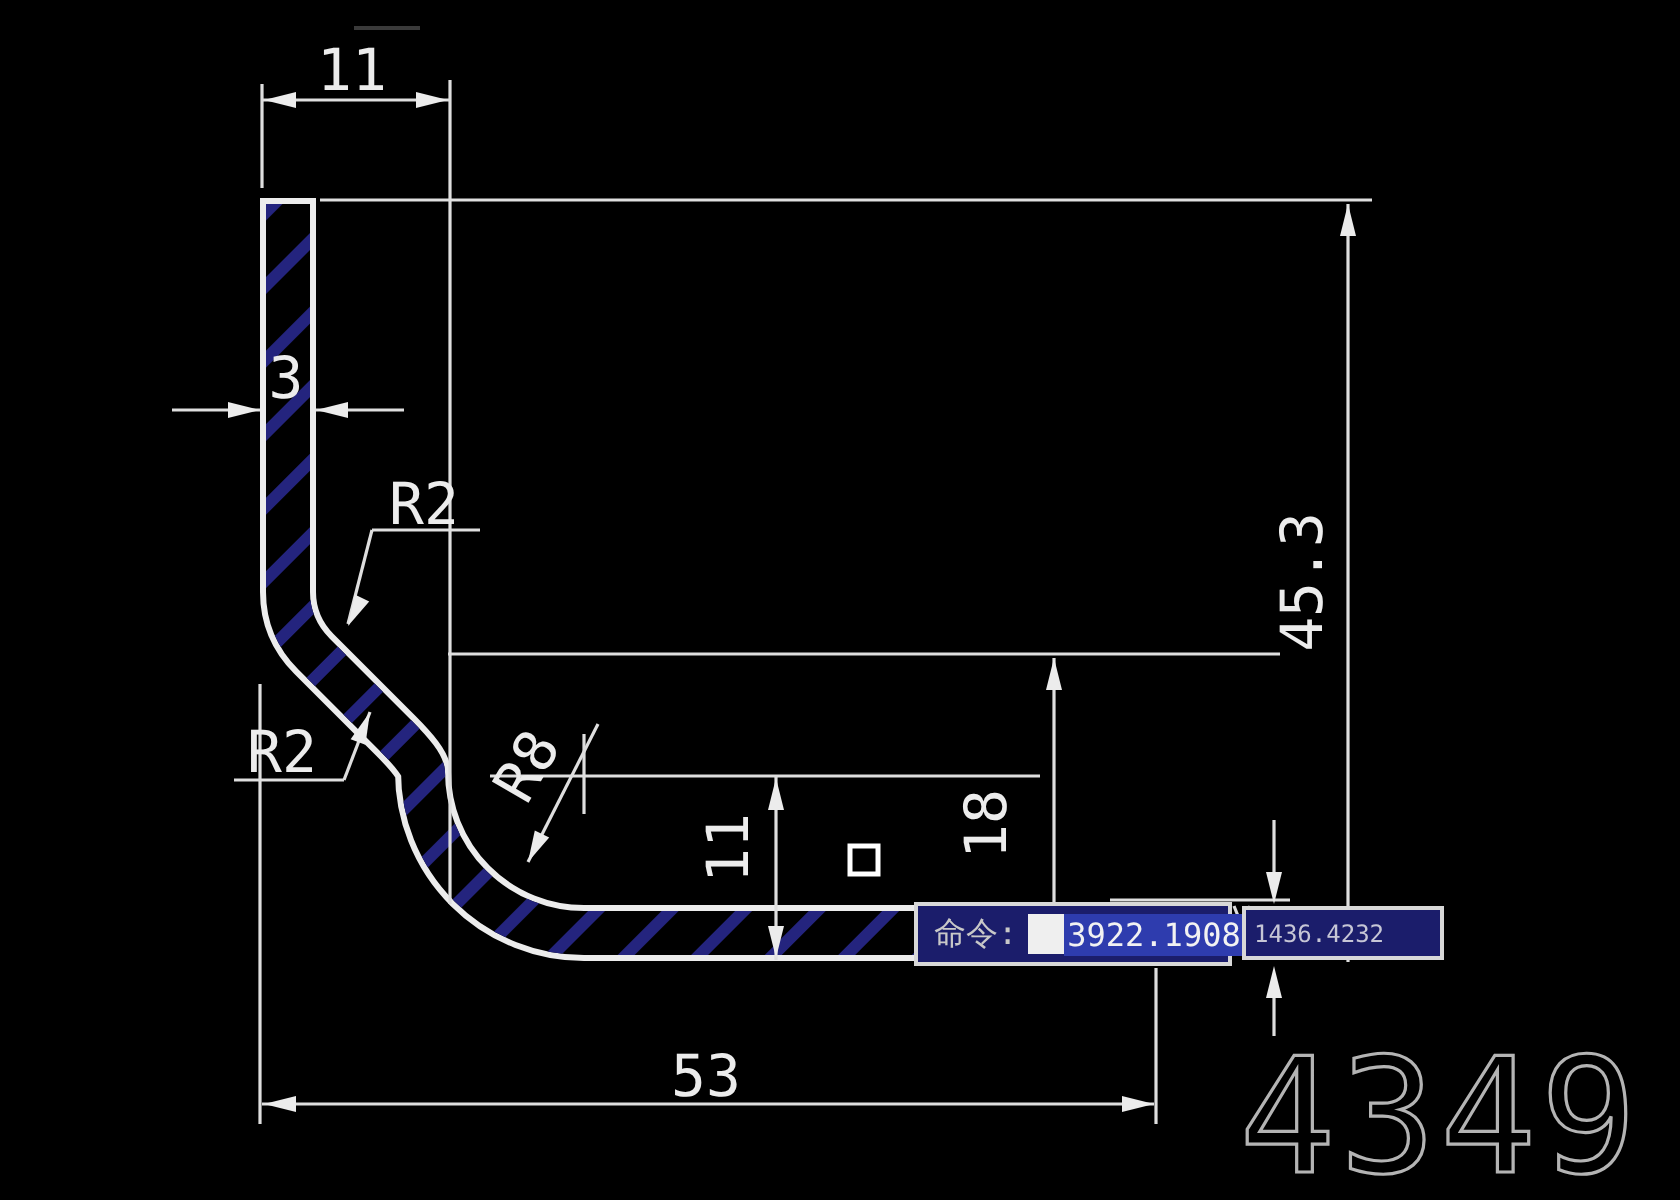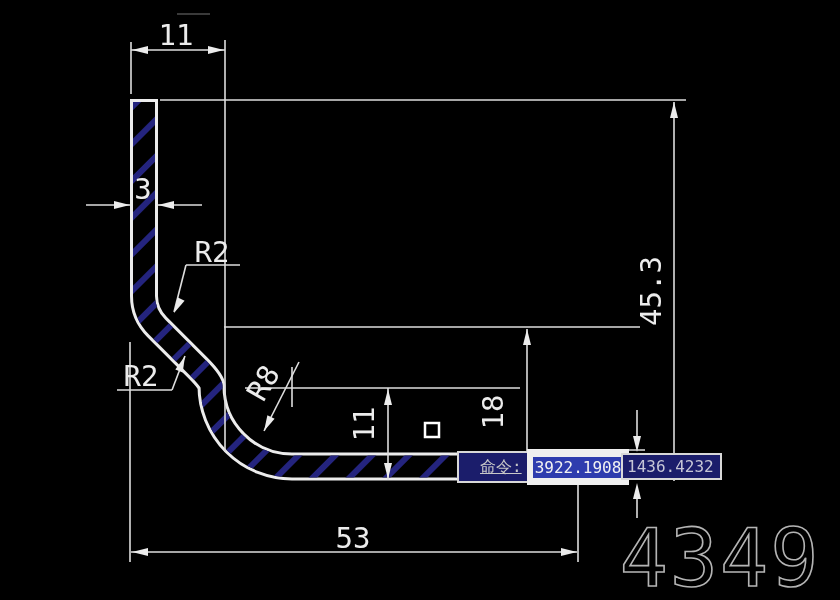--- a/index.html
+++ b/index.html
@@ -4,28 +4,28 @@
 <style>
   html,body{margin:0;padding:0;background:#000;}
   .stage{position:relative;width:840px;height:600px;background:#000;overflow:hidden;
          font-family:"DejaVu Sans Mono", monospace;text-align:center;}
   svg{position:absolute;left:0;top:0;}
   svg text{font-family:"DejaVu Sans Mono", monospace;}
   .dimtxt{fill:#ececec;font-size:29px;}
   .cmdbox{position:absolute;left:457px;top:451px;width:159px;height:32px;
           background:#1b1d6b;border:2px solid #d8d8d8;box-sizing:border-box;
           display:flex;align-items:center;}
-  .cmdlabel{color:#c8c8c8;font-size:16px;padding-left:21px;white-space:nowrap;text-decoration:underline;}
-  .cmdfield{background:#efefef;height:36px;margin-left:5px;display:flex;align-items:center;
-            padding:0 6px 0 6px;}
+  .cmdlabel{color:#c8c8c8;font-size:16px;padding-left:8px;white-space:nowrap;}
+  .cmdfield{background:#efefef;height:20px;margin-left:5px;display:flex;align-items:center;
+            padding:0 6px 0 18px;}
   .cmdsel{background:#2e3cae;color:#f2f2f2;font-size:16px;padding:1px 2px;white-space:nowrap;}
   .coordbox{position:absolute;left:621px;top:453px;width:101px;height:27px;
             background:#1b1d6b;border:2px solid #d8d8d8;box-sizing:border-box;
             display:flex;align-items:center;}
-  .coordval{color:#c6c6d6;font-size:16px;padding-left:4px;white-space:nowrap;}
+  .coordval{color:#c6c6d6;font-size:12px;padding-left:4px;white-space:nowrap;}
 </style>
 </head>
 <body>
 
 <div class="stage">
 
 <svg width="840" height="600" viewBox="0 0 840 600">
   <defs>
     <pattern id="hp" width="26" height="26" patternUnits="userSpaceOnUse" patternTransform="rotate(-45)">
       <line x1="0" y1="13" x2="26" y2="13" stroke="#24247e" stroke-width="6"></line>

